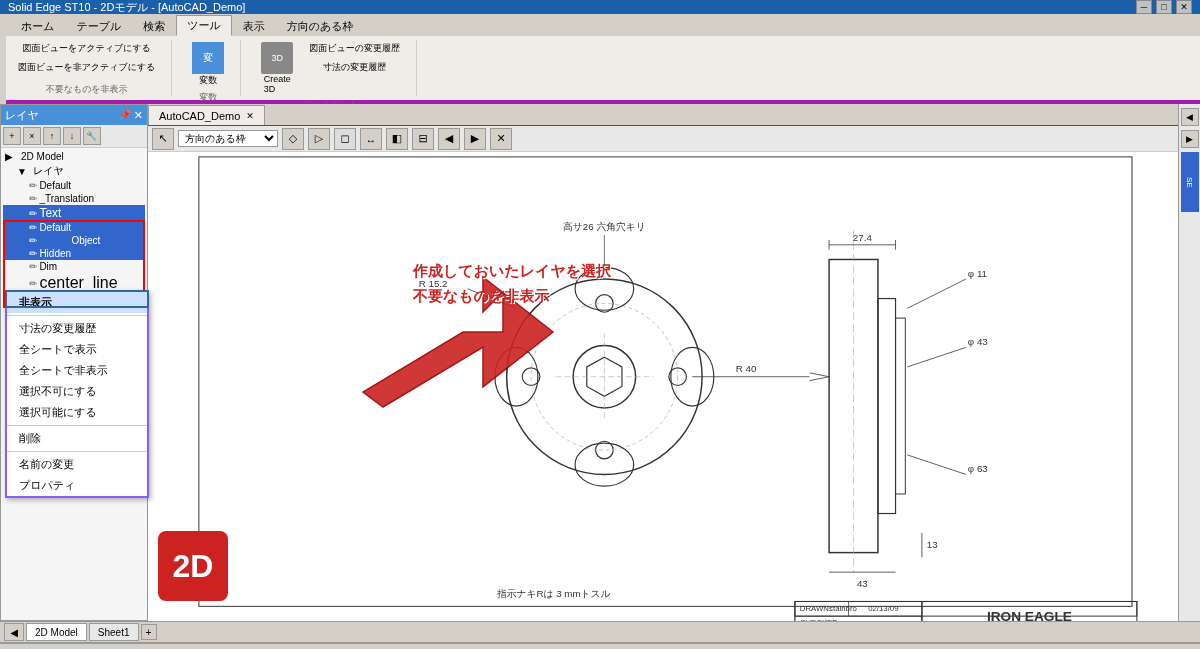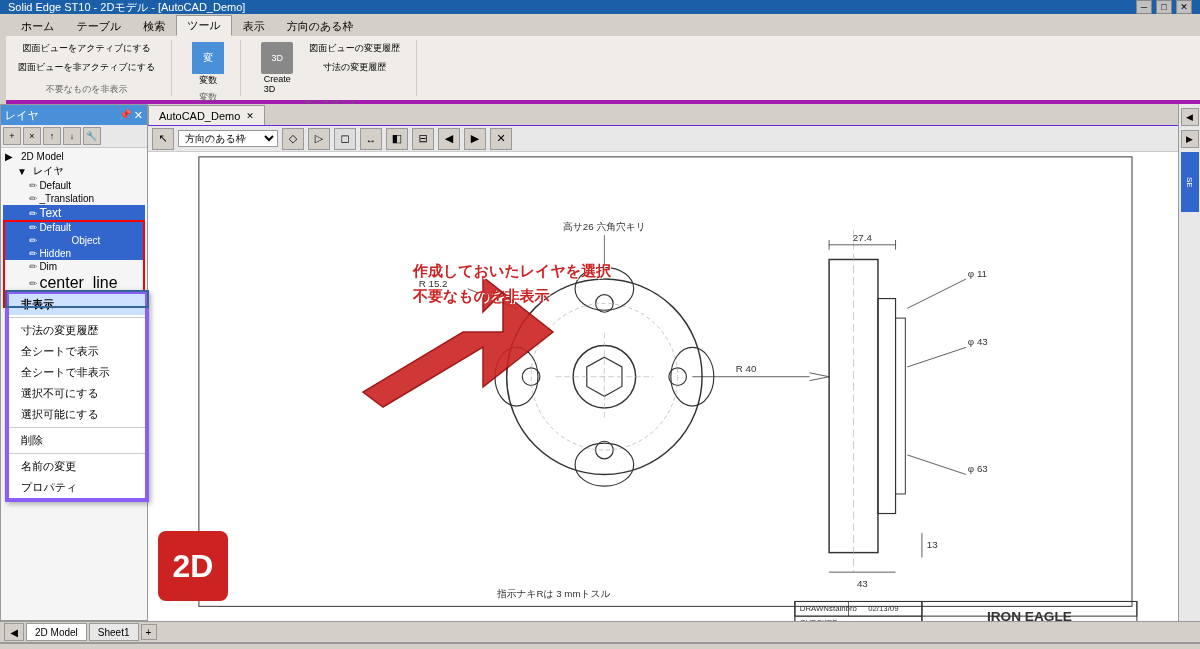--- a/index.html
+++ b/index.html
@@ -134,21 +134,21 @@
     .tree-item.selected { background: #3366cc; color: white; }
     .tree-indent { width: 12px; }
     .tree-icon { width: 14px; margin-right: 2px; font-size: 10px; }
 
     
     .context-menu {
       position: absolute;
       top: 185px;
       left: 4px;
       background: white;
-      border: 4px solid #8b5cf6;
+      border: 2px solid #8b5cf6;
       box-shadow: 2px 2px 5px rgba(0,0,0,0.3);
       z-index: 100;
       width: 144px;
     }
     .context-menu-item {
       padding: 3px 12px;
       cursor: pointer;
       font-size: 11px;
       white-space: nowrap;
     }

